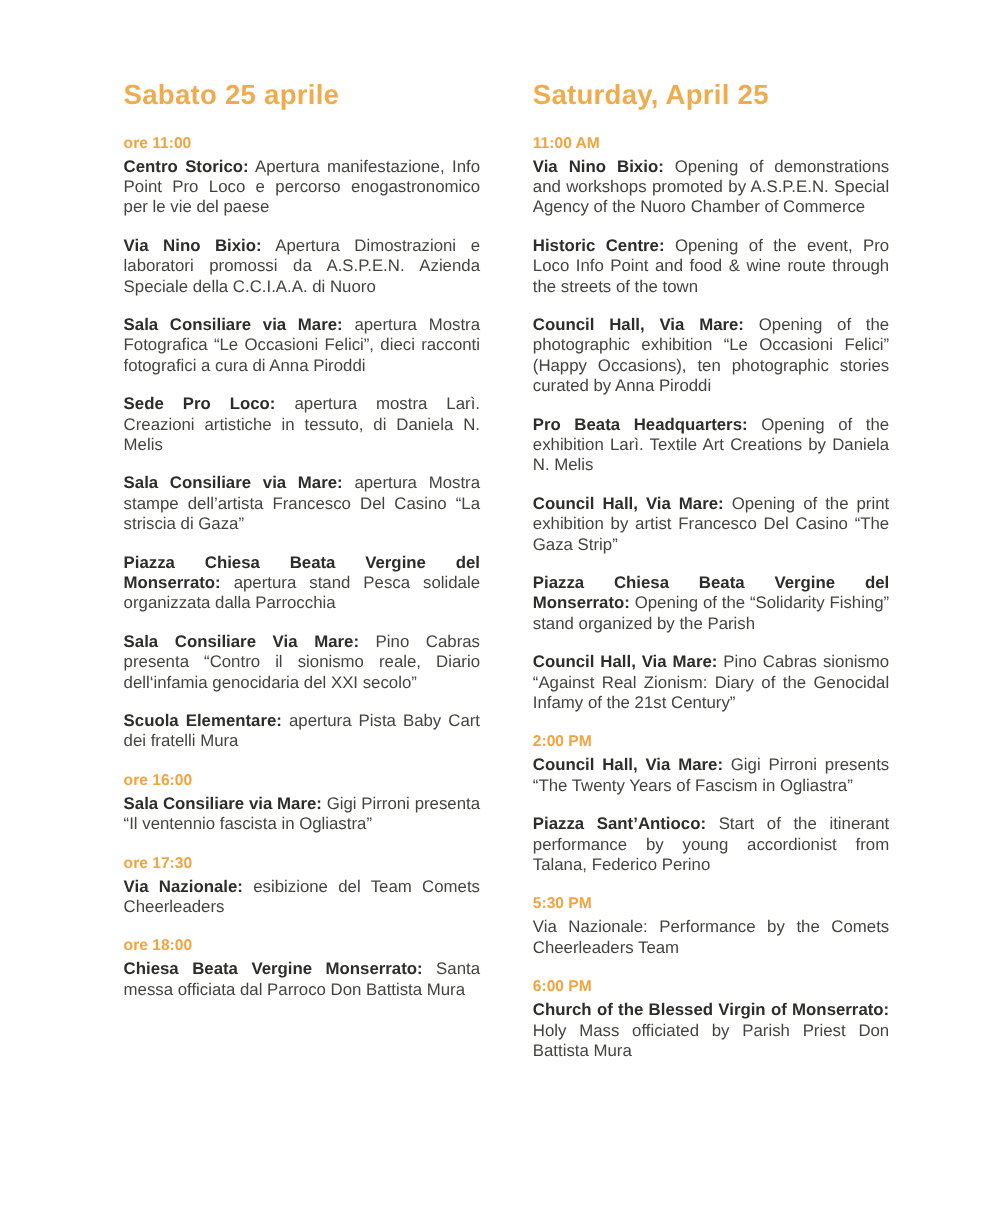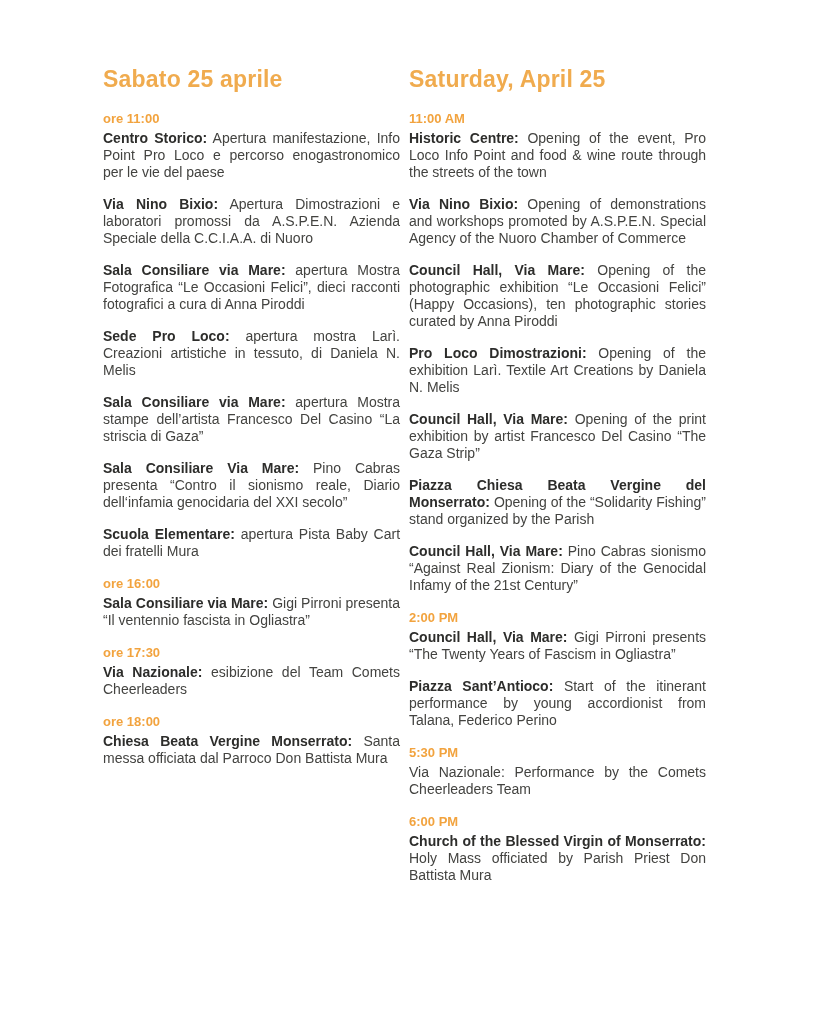--- a/index.html
+++ b/index.html
@@ -13,21 +13,21 @@
   html,body{ margin:0; padding:0; }
   body{
     width:819px; height:1024px;
     background:var(--page-bg);
     font-family:"Liberation Sans", sans-serif;
     overflow:hidden;
   }
   .page{ position:relative; width:819px; height:1024px; background:var(--page-bg); }
   .col{ position:absolute; top:66px; width:297px; }
   .col-left{ left:103px; }
-  .col-right{ left:409px; }
+  .col-right{ left:444px; }
   .heading{
     margin:0 0 18px 0;
     font-size:23px; line-height:26px; font-weight:700;
     color:var(--accent-heading);
     letter-spacing:0.2px;
   }
   .time{
     margin:0 0 3px 0;
     font-size:13px; line-height:17px; font-weight:700;
     color:var(--accent-time);
@@ -52,20 +52,21 @@
     <h1 class="heading">Sabato 25 aprile</h1>
     <div class="sections">
           <div class="section">
     <div class="time">ore 11:00</div>
     <div class="events">
               <p class="event"><span class="loc">Centro Storico:</span><span class="sep"> </span><span class="desc">Apertura manifestazione, Info Point Pro Loco e percorso enogastronomico per le vie del paese</span></p>
               <p class="event"><span class="loc">Via Nino Bixio:</span><span class="sep"> </span><span class="desc">Apertura Dimostrazioni e laboratori promossi da A.S.P.E.N. Azienda Speciale della C.C.I.A.A. di Nuoro</span></p>
               <p class="event"><span class="loc">Sala Consiliare via Mare:</span><span class="sep"> </span><span class="desc">apertura Mostra Fotografica “Le Occasioni Felici”, dieci racconti fotografici a cura di Anna Piroddi</span></p>
               <p class="event"><span class="loc">Sede Pro Loco:</span><span class="sep"> </span><span class="desc">apertura mostra Larì. Creazioni artistiche in tessuto, di Daniela N. Melis</span></p>
               <p class="event"><span class="loc">Sala Consiliare via Mare:</span><span class="sep"> </span><span class="desc">apertura Mostra stampe dell’artista Francesco Del Casino “La striscia di Gaza”</span></p>
+              <p class="event"><span class="loc">Piazza Chiesa Beata Vergine del Monserrato:</span><span class="sep"> </span><span class="desc">apertura stand Pesca solidale organizzata dalla Parrocchia</span></p>
               <p class="event"><span class="loc">Sala Consiliare Via Mare:</span><span class="sep"> </span><span class="desc">Pino Cabras presenta “Contro il sionismo reale, Diario dell‘infamia genocidaria del XXI secolo”</span></p>
               <p class="event"><span class="loc">Scuola Elementare:</span><span class="sep"> </span><span class="desc">apertura Pista Baby Cart dei fratelli Mura</span></p>
             </div>
   </div>
           <div class="section">
     <div class="time">ore 16:00</div>
     <div class="events">
               <p class="event"><span class="loc">Sala Consiliare via Mare:</span><span class="sep"> </span><span class="desc">Gigi Pirroni presenta “Il ventennio fascista in Ogliastra”</span></p>
             </div>
   </div>
@@ -82,24 +83,24 @@
             </div>
   </div>
         </div>
   </div>
       <div class="col col-right">
     <h1 class="heading">Saturday, April 25</h1>
     <div class="sections">
           <div class="section">
     <div class="time">11:00 AM</div>
     <div class="events">
+              <p class="event"><span class="loc">Via Nino Bixio:</span><span class="sep"> </span><span class="desc">Opening of demonstrations and workshops promoted by A.S.P.E.N. Special Agency of the Nuoro Chamber of Commerce</span></p>
               <p class="event"><span class="loc">Historic Centre:</span><span class="sep"> </span><span class="desc">Opening of the event, Pro Loco Info Point and food &amp; wine route through the streets of the town</span></p>
-              <p class="event"><span class="loc">Via Nino Bixio:</span><span class="sep"> </span><span class="desc">Opening of demonstrations and workshops promoted by A.S.P.E.N. Special Agency of the Nuoro Chamber of Commerce</span></p>
               <p class="event"><span class="loc">Council Hall, Via Mare:</span><span class="sep"> </span><span class="desc">Opening of the photographic exhibition “Le Occasioni Felici” (Happy Occasions), ten photographic stories curated by Anna Piroddi</span></p>
-              <p class="event"><span class="loc">Pro Loco Dimostrazioni:</span><span class="sep"> </span><span class="desc">Opening of the exhibition Larì. Textile Art Creations by Daniela N. Melis</span></p>
+              <p class="event"><span class="loc">Pro Beata Headquarters:</span><span class="sep"> </span><span class="desc">Opening of the exhibition Larì. Textile Art Creations by Daniela N. Melis</span></p>
               <p class="event"><span class="loc">Council Hall, Via Mare:</span><span class="sep"> </span><span class="desc">Opening of the print exhibition by artist Francesco Del Casino “The Gaza Strip”</span></p>
               <p class="event"><span class="loc">Piazza Chiesa Beata Vergine del Monserrato:</span><span class="sep"> </span><span class="desc">Opening of the “Solidarity Fishing” stand organized by the Parish</span></p>
               <p class="event"><span class="loc">Council Hall, Via Mare:</span><span class="sep"> </span><span class="desc">Pino Cabras sionismo “Against Real Zionism: Diary of the Genocidal Infamy of the 21st Century”</span></p>
             </div>
   </div>
           <div class="section">
     <div class="time">2:00 PM</div>
     <div class="events">
               <p class="event"><span class="loc">Council Hall, Via Mare:</span><span class="sep"> </span><span class="desc">Gigi Pirroni presents “The Twenty Years of Fascism in Ogliastra”</span></p>
               <p class="event"><span class="loc">Piazza Sant’Antioco:</span><span class="sep"> </span><span class="desc">Start of the itinerant performance by young accordionist from Talana, Federico Perino</span></p>

